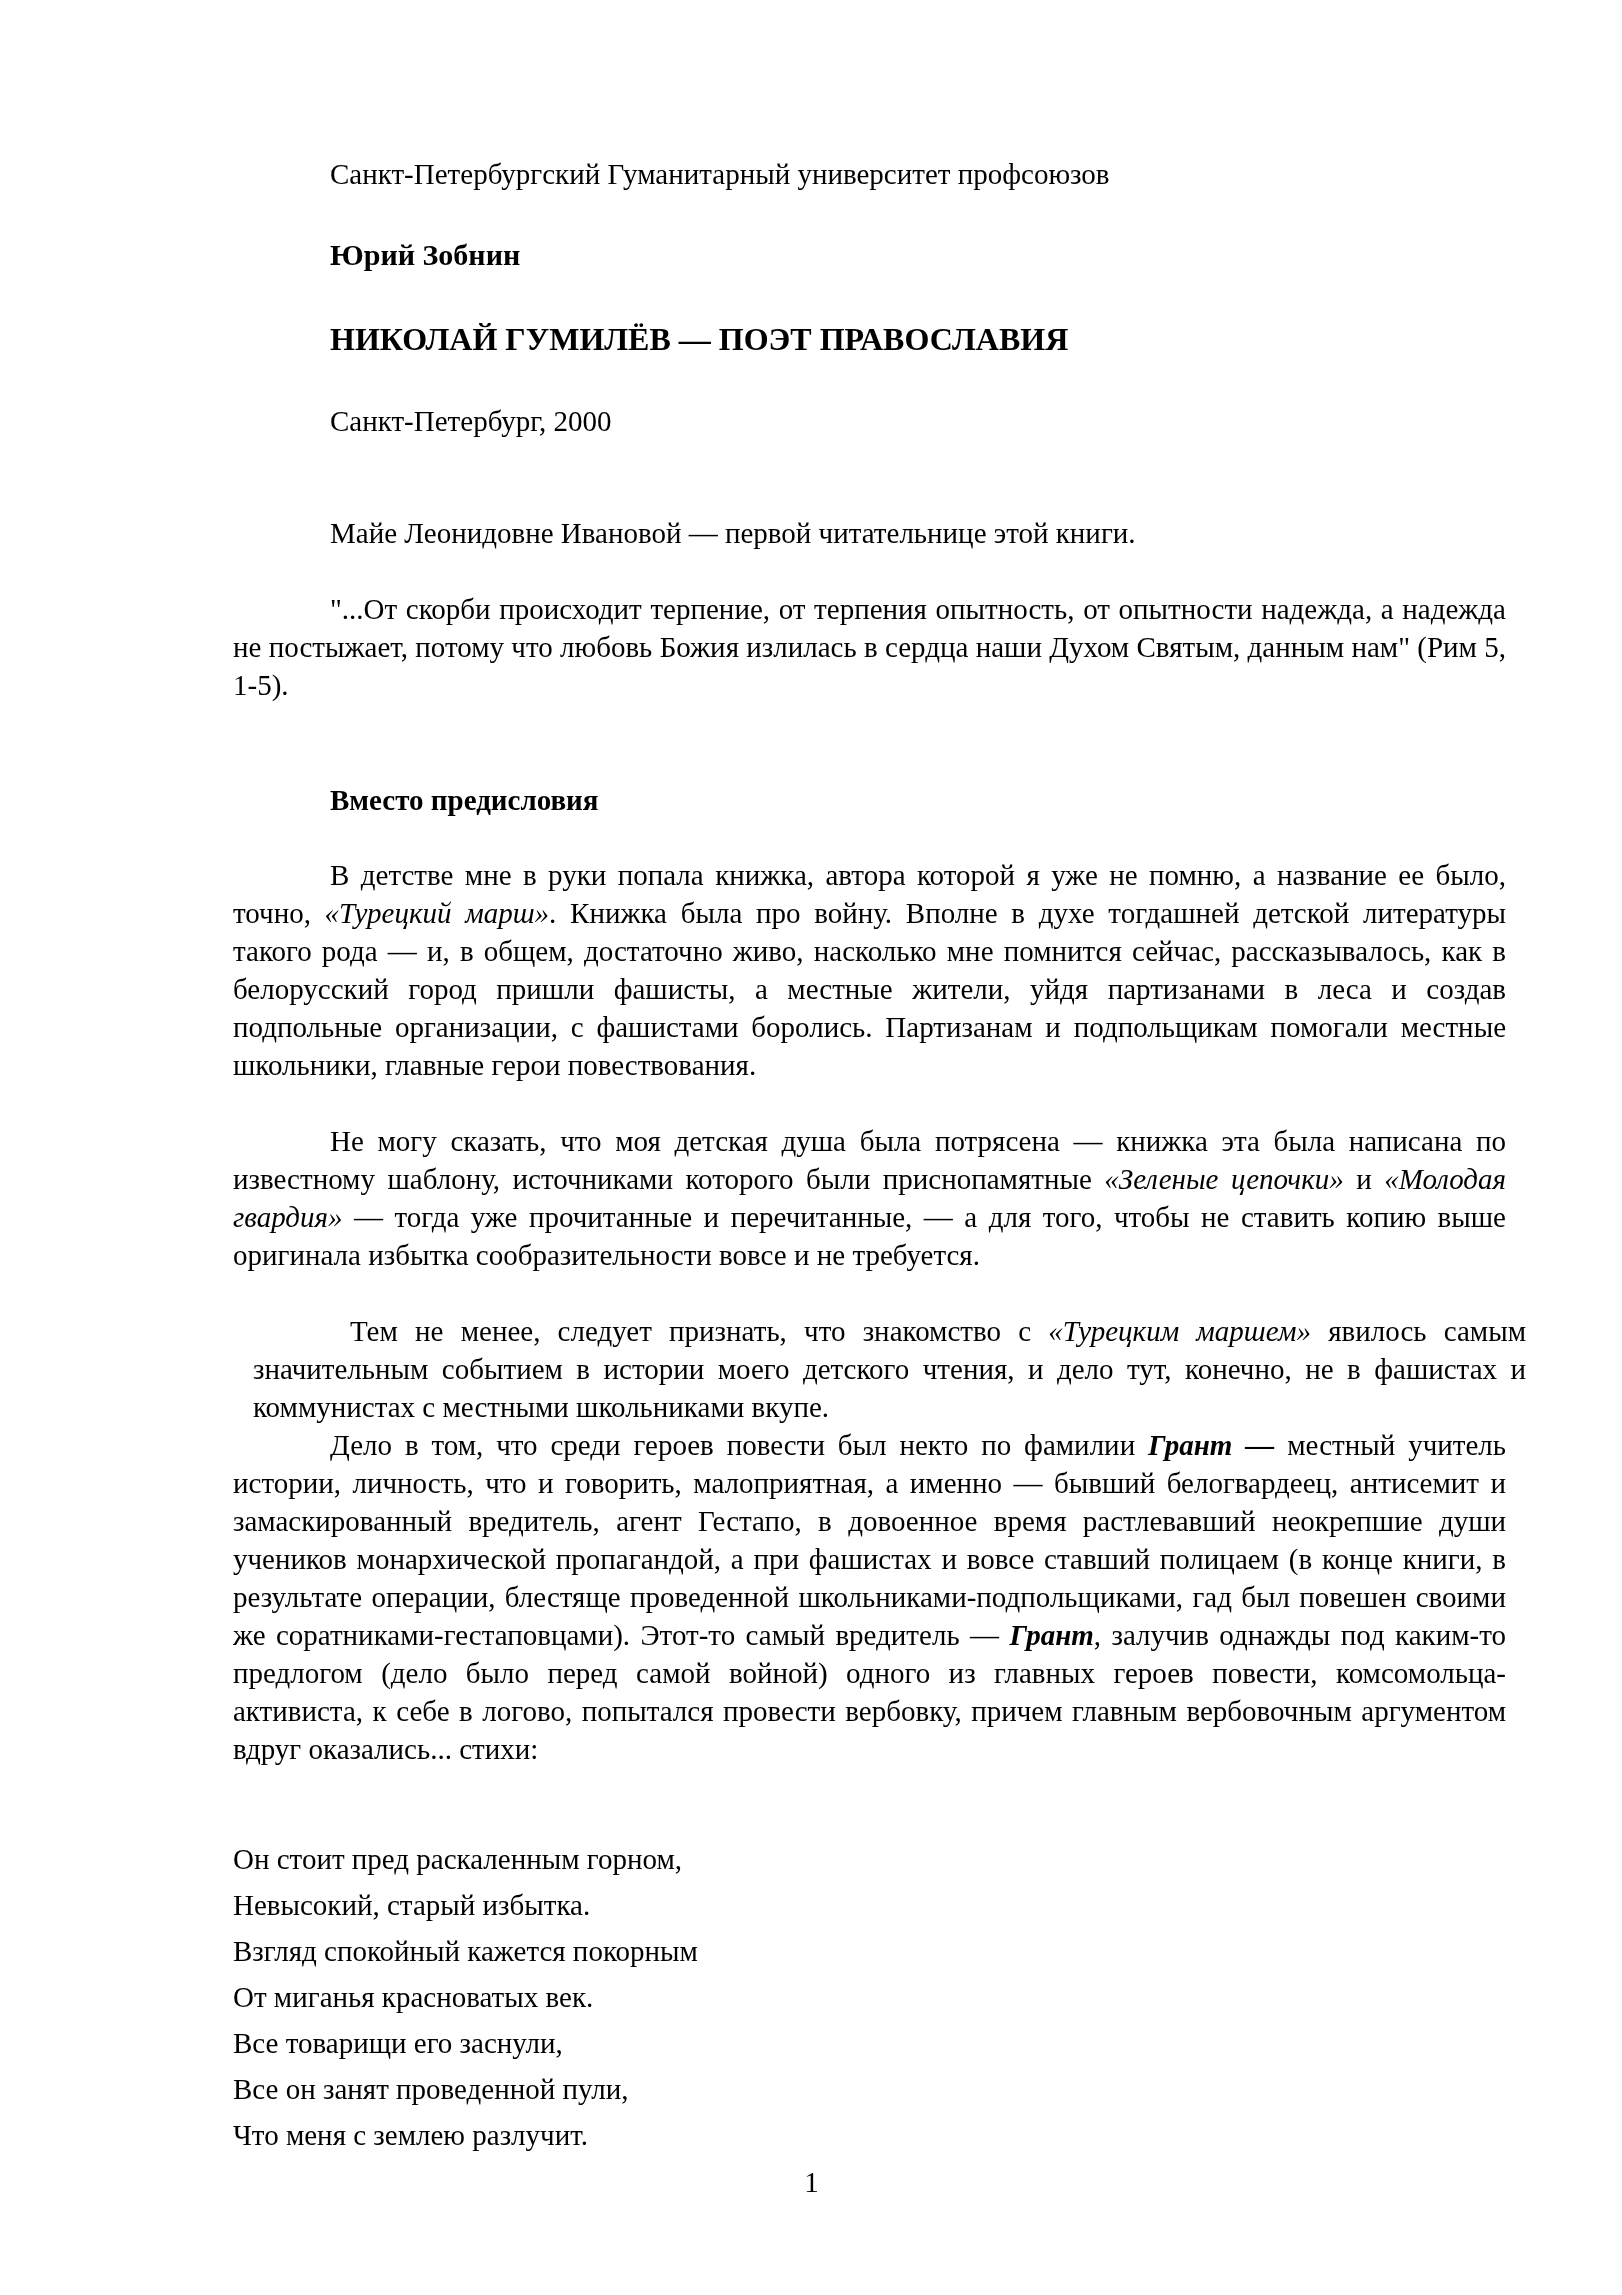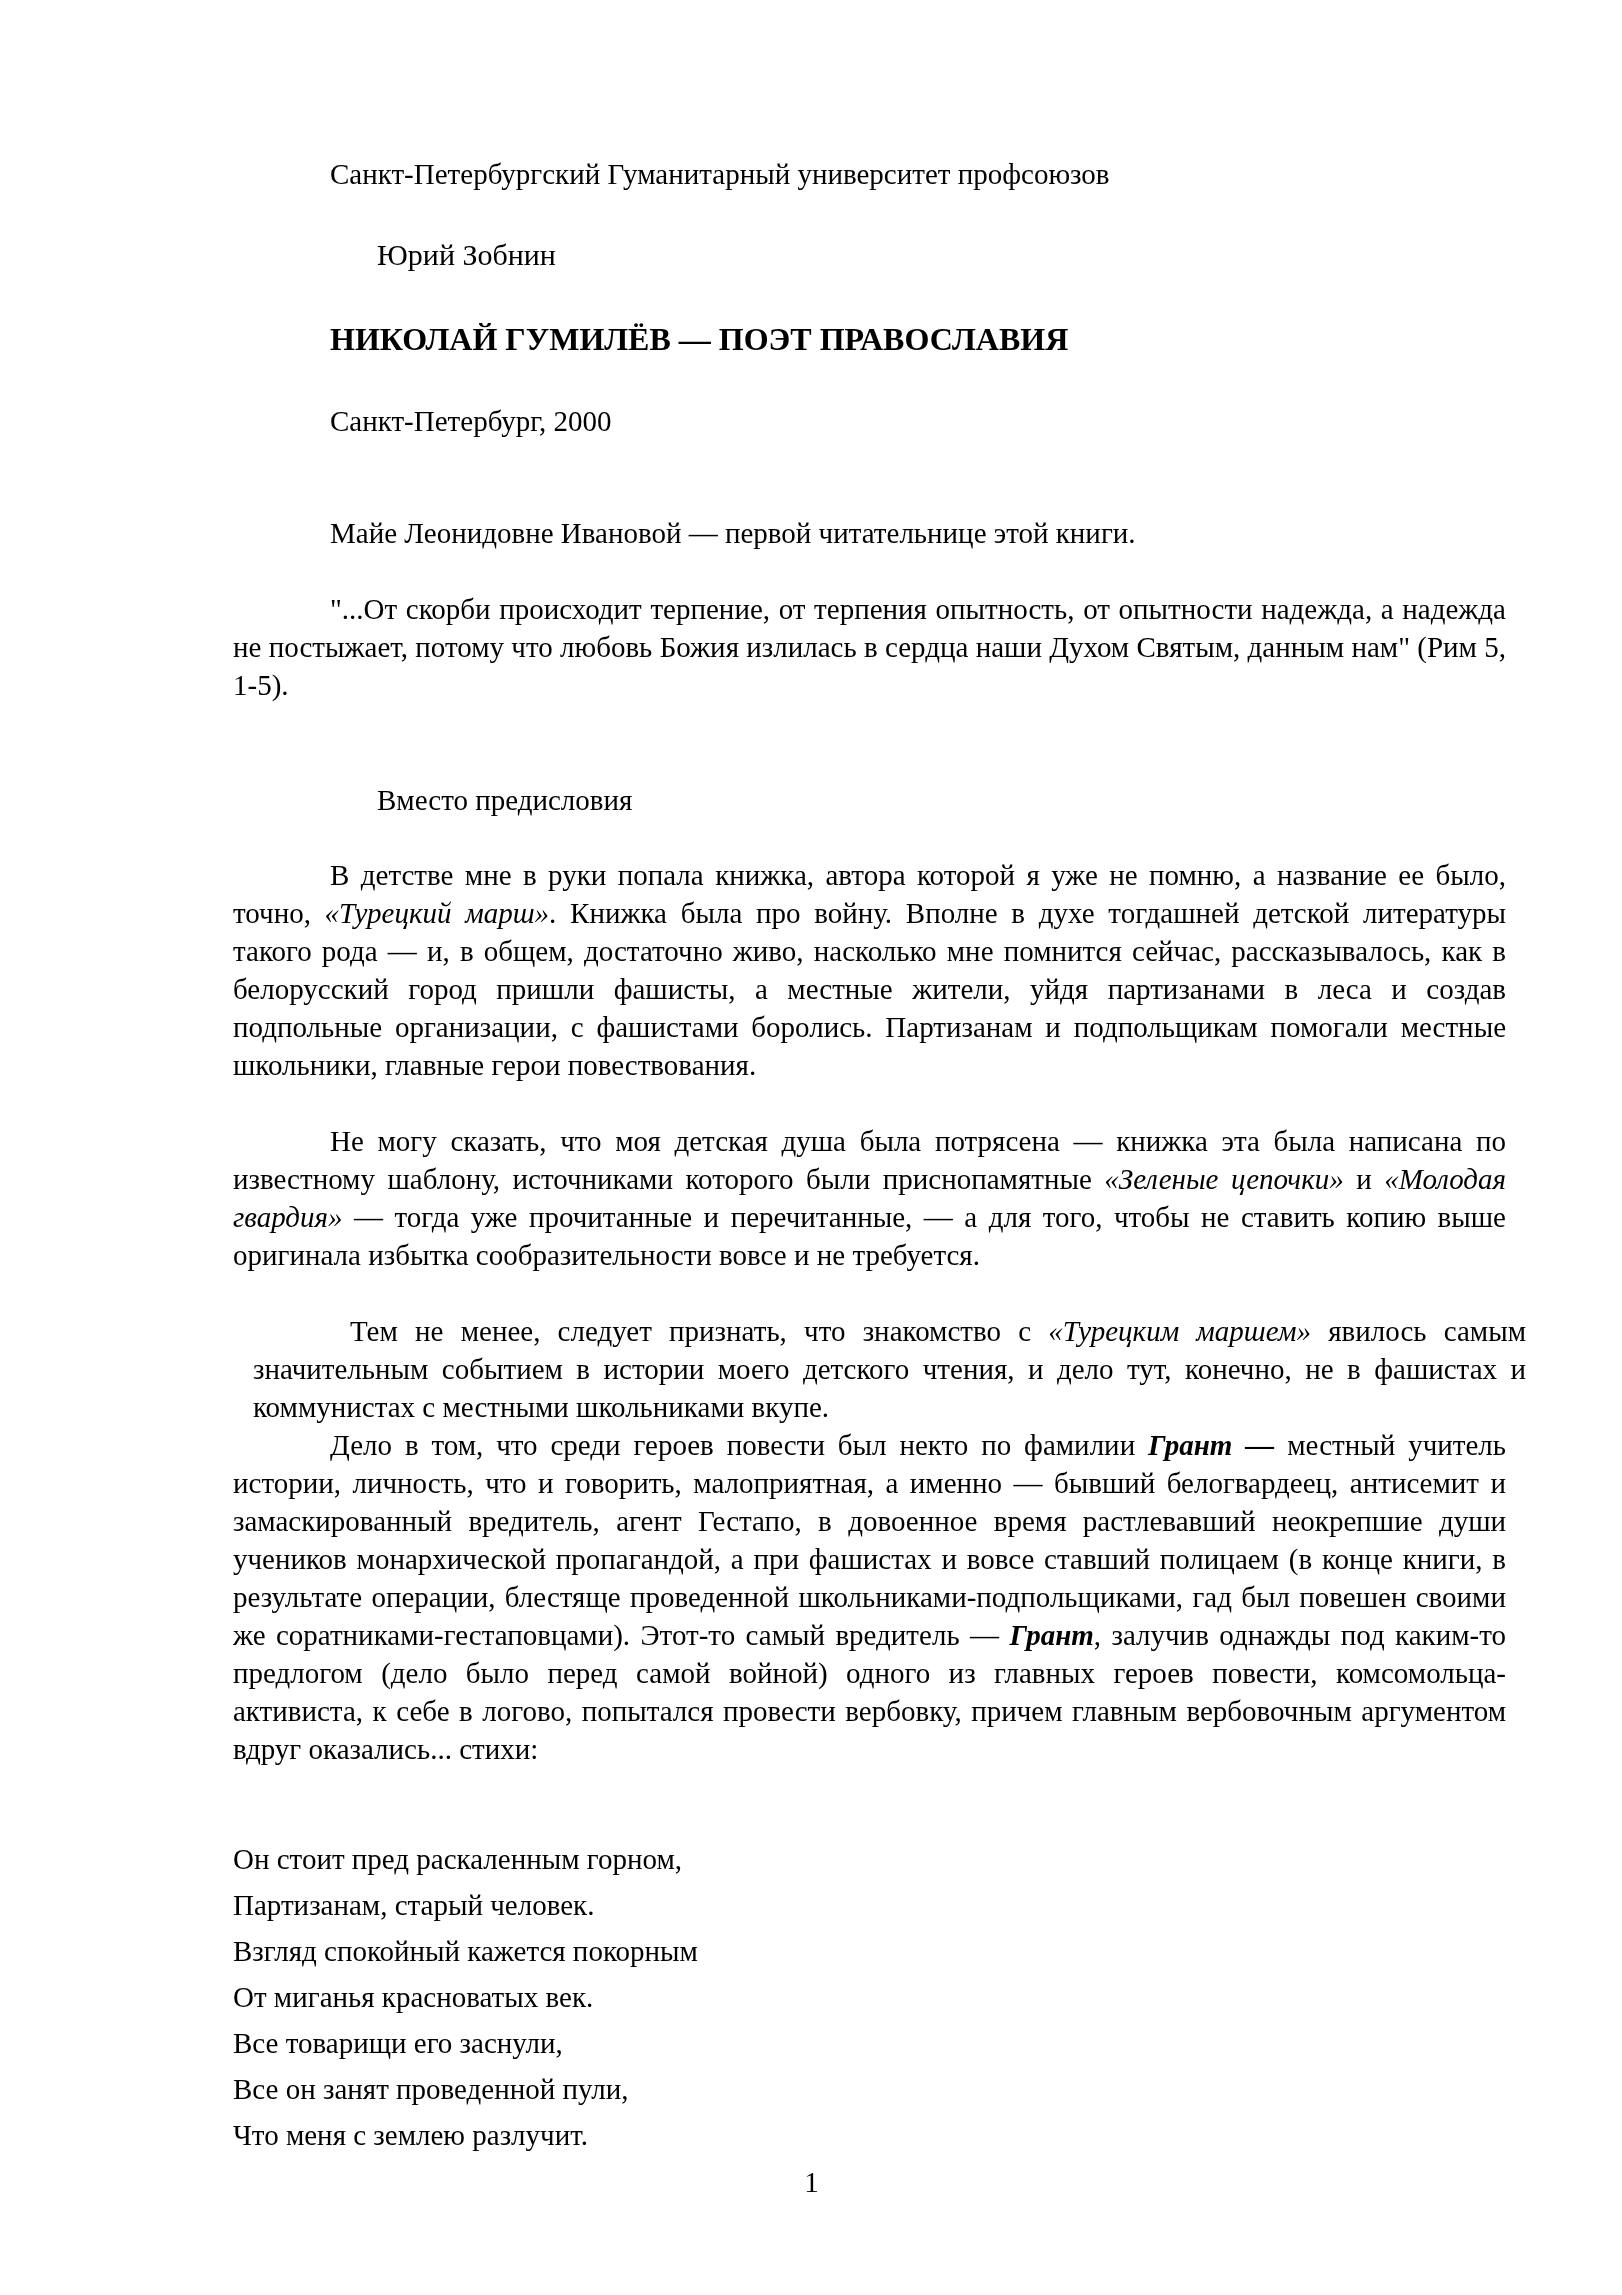--- a/index.html
+++ b/index.html
@@ -5,21 +5,21 @@
     html, body { margin: 0; padding: 0; background: #ffffff; }
     body {
       width: 1623px; height: 2295px; position: relative; overflow: hidden;
       font-family: "Liberation Serif", "DejaVu Serif", serif;
       color: #000000;
     }
     .page { position: absolute; left: 233px; top: 0; width: 1273px; }
     .abs { position: absolute; left: 0; white-space: nowrap; }
     .ind { left: 97px; }
     .t-norm { font-size: 29px; line-height: 38px; }
-    .t-bold { font-size: 30px; font-weight: normal; line-height: 38px; margin-left: 47px; }
+    .t-bold { font-size: 30px; font-weight: bold; line-height: 38px; }
     .t-title { font-size: 32px; font-weight: bold; line-height: 41px; }
     .para {
       position: absolute; left: 0; width: 1273px;
       font-size: 29px; line-height: 38px; text-align: justify;
       text-indent: 97px;
     }
     .para i { font-style: italic; }
     .para b { font-weight: bold; font-style: italic; }
     .poem { position: absolute; left: 0; font-size: 29px; line-height: 38px; }
     .poem div { white-space: nowrap; margin-top: 8px; }
@@ -52,21 +52,21 @@
   <div class="para" style="top:1312px;margin-left:20px;">
     <span>Тем не менее, следует признать, что знакомство с </span><i>«Турецким маршем»</i><span> явилось самым значительным событием в истории моего детского чтения, и дело тут, конечно, не в фашистах и коммунистах с местными школьниками вкупе.</span>
   </div>
 
   <div class="para" style="top:1426px;">
     <span>Дело в том, что среди героев повести был некто по фамилии </span><b>Грант —</b><span> местный учитель истории, личность, что и говорить, малоприятная, а именно — бывший белогвардеец, антисемит и замаскированный вредитель, агент Гестапо, в довоенное время растлевавший неокрепшие души учеников монархической пропагандой, а при фашистах и вовсе ставший полицаем (в конце книги, в результате операции, блестяще проведенной школьниками-подпольщиками, гад был повешен своими же соратниками-гестаповцами). Этот-то самый вредитель — </span><b>Грант</b><span>, залучив однажды под каким-то предлогом (дело было перед самой войной) одного из главных героев повести, комсомольца-активиста, к себе в логово, попытался провести вербовку, причем главным вербовочным аргументом вдруг оказались... стихи:</span>
   </div>
 
   <div class="poem" style="top:1832px;">
     <div>Он стоит пред раскаленным горном,</div>
-    <div>Партизанам, старый человек.</div>
+    <div>Невысокий, старый избытка.</div>
     <div>Взгляд спокойный кажется покорным</div>
     <div>От миганья красноватых век.</div>
     <div>Все товарищи его заснули,</div>
     <div>Все он занят проведенной пули,</div>
     <div>Что меня с землею разлучит.</div>
   </div>
 </div>
 
 <div class="pagenum">1</div>
 

